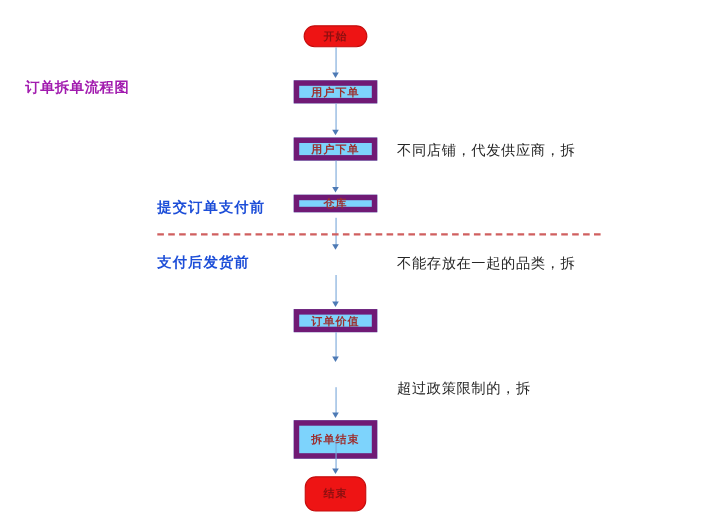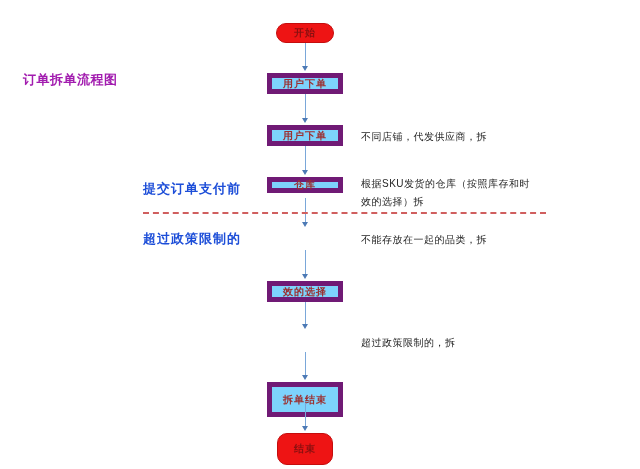--- a/index.html
+++ b/index.html
@@ -34,21 +34,21 @@
     border-top:5px solid #4d7ab5;
   }
   .phase-label{
     position:absolute;font-size:13px;font-weight:bold;color:#1d4ed8;letter-spacing:1px;
   }
   .divider{
     position:absolute;left:143px;top:212px;width:403px;height:0;
     border-top:2px dashed #d05f5f;
   }
   .annotation{
-    position:absolute;left:361px;font-size:10px;color:#262626;
+    position:absolute;left:361px;font-size:13px;color:#262626;
     line-height:18px;white-space:pre-line;letter-spacing:.5px;
   }
 </style>
 </head>
 <body>
 
 <div class="canvas">
 
   <div class="title">订单拆单流程图</div>
 
@@ -63,21 +63,21 @@
   <div class="node process" style="left:267px;top:125px;width:76px;height:21px">
     <span>用户下单</span>
   </div>
 
   <div class="node process" style="left:267px;top:177px;width:76px;height:16px">
     <span>仓库</span>
   </div>
 
 
   <div class="node process" style="left:267px;top:281px;width:76px;height:21px">
-    <span>效的选择</span>
+    <span>订单价值</span>
   </div>
 
 
   <div class="node process" style="left:267px;top:382px;width:76px;height:35px">
     <span>拆单结束</span>
   </div>
 
   <div class="node terminal" style="left:277px;top:433px;width:56px;height:32px">
     <span>结束</span>
   </div>
@@ -110,21 +110,19 @@
     <div class="line"></div>
     <div class="head"></div>
   </div>
   <div class="connector" style="left:305px;top:403px;height:28px">
     <div class="line"></div>
     <div class="head"></div>
   </div>
 
   <div class="phase-label" style="left:143px;top:180px">提交订单支付前</div>
   <div class="divider"></div>
-  <div class="phase-label" style="left:143px;top:230px">超过政策限制的</div>
+  <div class="phase-label" style="left:143px;top:230px">支付后发货前</div>
 
   <div class="annotation" style="top:128px">不同店铺，代发供应商，拆</div>
-  <div class="annotation" style="top:175px">根据SKU发货的仓库（按照库存和时
-效的选择）拆</div>
   <div class="annotation" style="top:231px">不能存放在一起的品类，拆</div>
-  <div class="annotation" style="top:334px">超过政策限制的，拆</div>
+  <div class="annotation" style="top:344px">超过政策限制的，拆</div>
 
 </div>
 
 </body></html>

